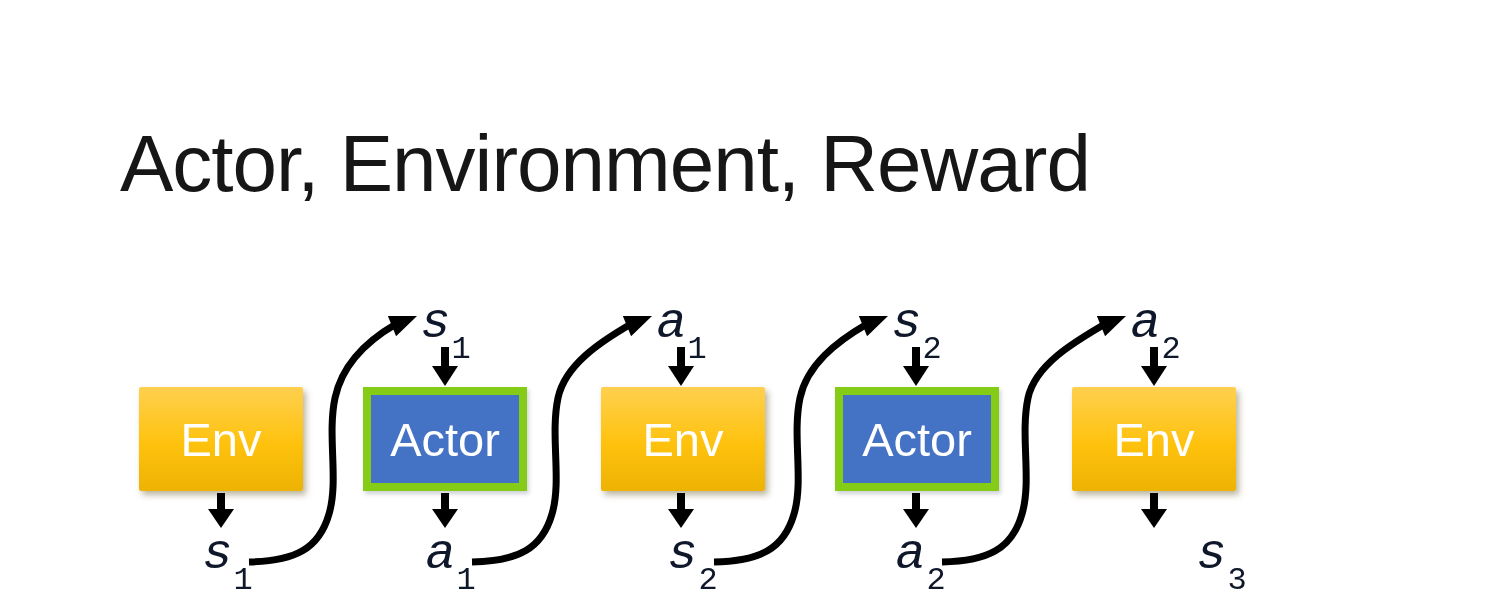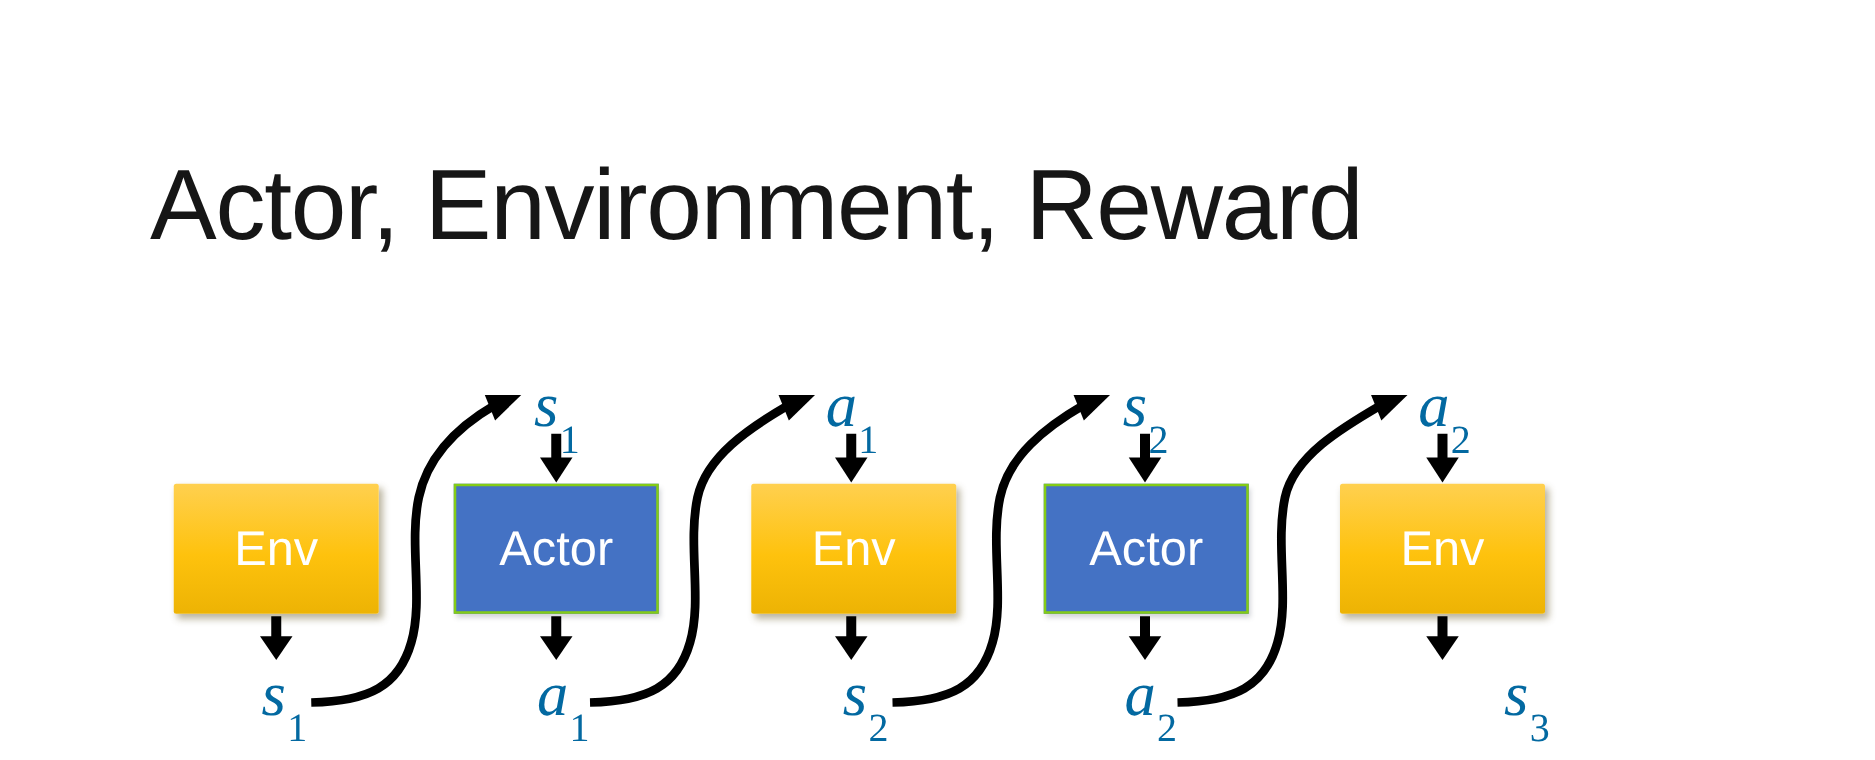--- a/index.html
+++ b/index.html
@@ -8,36 +8,36 @@
     overflow:hidden; font-family:"Liberation Sans", sans-serif;
   }
   .title {
     position:absolute; left:120px; top:124px; margin:0;
     font-size:80px; font-weight:300; letter-spacing:-1px;
     color:#161616; white-space:nowrap; line-height:1.0;
   }
   .box {
     position:absolute; top:387px; width:164px; height:104px;
     box-sizing:border-box; display:flex; align-items:center; justify-content:center;
-    color:#ffffff; font-size:39px; line-height:1;
+    color:#ffffff; font-size:47px; line-height:1;
   }
   .box.env {
     background:linear-gradient(180deg, #ffd04f 0%, #fec20d 55%, #edb304 100%);
     box-shadow:3px 4px 6px rgba(105,92,45,0.45);
     border-radius:2px;
   }
   .box.actor {
     background:#4472c4;
-    border:2px solid #84cc16;
+    border:8px solid #84cc16;
     box-shadow:2px 3px 4px rgba(70,80,100,0.25);
   }
   .mlabel {
     position:absolute; transform:translateX(-50%);
-    font-family:Liberation Serif, serif; font-style:italic;
-    font-size:50px; line-height:1; color:#0369a1; white-space:nowrap;
+    font-family:Liberation Mono, monospace; font-style:italic;
+    font-size:50px; line-height:1; color:#0f172a; white-space:nowrap;
   }
   .mlabel sub {
     font-style:normal; font-size:32px; line-height:0;
     position:relative; top:10px; left:1px;
   }
   .mlabel.toprow { top:299px; }
   .mlabel.bottomrow { top:530px; }
   .ellipsis {
     position:absolute; left:1266px; top:411px;
     font-family:"DejaVu Sans", sans-serif; font-weight:bold;

